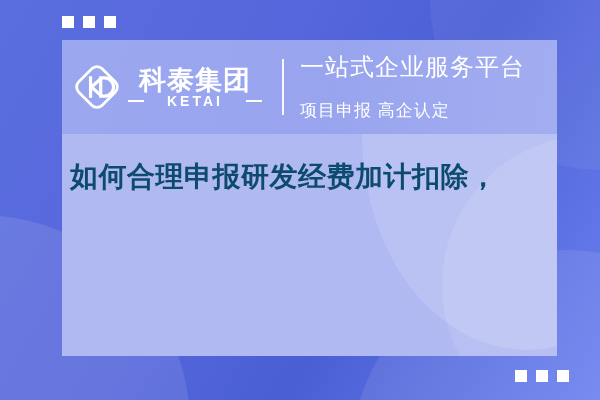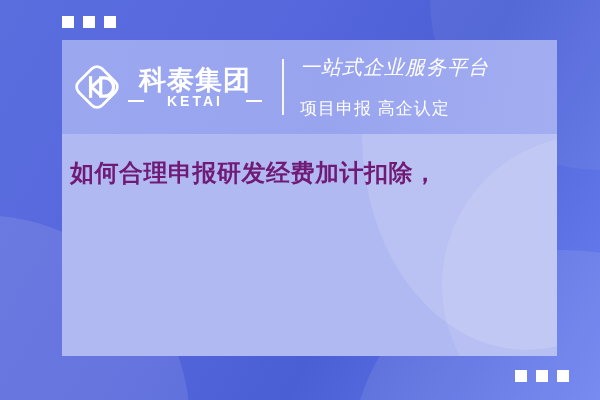--- a/index.html
+++ b/index.html
@@ -157,41 +157,40 @@
     flex: none;
   }
 
   .slogan {
     display: flex;
     flex-direction: column;
     justify-content: center;
   }
   .slogan-main {
     color: #ffffff;
-    font-size: 20px;
+    font-size: 24px;
     letter-spacing: 1px;
     white-space: nowrap;
     line-height: 1.25;
-    font-style: italic;
   }
   .slogan-sub {
     color: #ffffff;
     font-size: 17px;
     letter-spacing: 1px;
     white-space: nowrap;
     margin-top: 18px;
     line-height: 1.25;
   }
 
   
   .headline {
     position: relative;
     z-index: 2;
-    color: #701a75;
-    font-size: 24px;
+    color: #0c4a6e;
+    font-size: 28px;
     font-weight: bold;
     line-height: 1.62;
     letter-spacing: 0.5px;
     padding: 20px 0 0 8px;
   }
 </style>
 </head>
 <body>
 
 <div class="banner">

